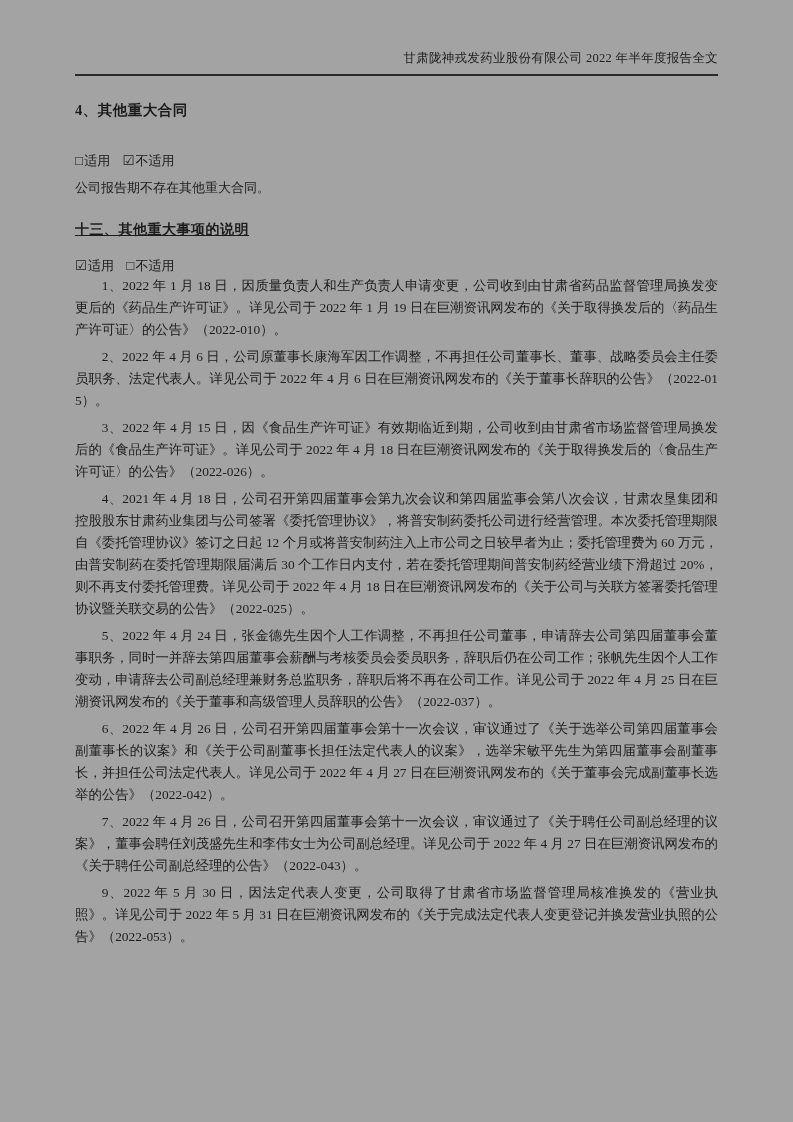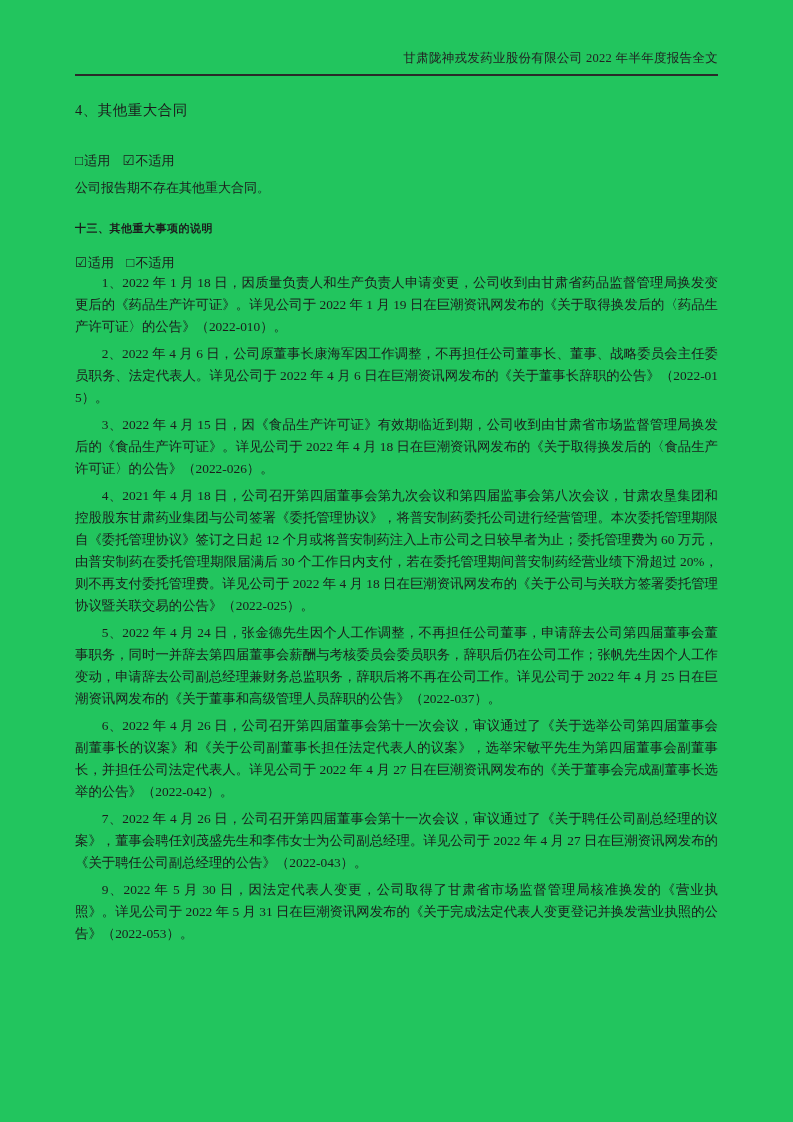--- a/index.html
+++ b/index.html
@@ -2,45 +2,46 @@
 <html lang="zh"><head>
 <meta charset="utf-8">
 <style>
   * { box-sizing: border-box; }
   html, body { margin: 0; padding: 0; background: #e8e8e8; }
   .page {
     position: relative;
     width: 793px;
     height: 1122px;
     margin: 0 auto;
-    background: #22c55e;
+    background: #a3a3a3;
     font-family: "Liberation Serif", "DejaVu Serif", serif;
     color: #1c1c1c;
     padding: 50px 75px 0 75px;
     overflow: hidden;
   }
   .doc-header {
     text-align: right;
     font-size: 12.5px;
     letter-spacing: 0.3px;
     padding-bottom: 7px;
     border-bottom: 2px solid #2a2a2a;
     color: #222;
   }
   .heading-sub {
     font-size: 14.5px;
-    font-weight: normal;
+    font-weight: bold;
     margin: 25px 0 0 0;
     letter-spacing: 0.5px;
   }
   .heading-major {
-    font-size: 11px;
+    font-size: 14px;
     font-weight: bold;
     margin: 24px 0 0 0;
     letter-spacing: 0.5px;
+    text-decoration: underline;
   }
   .applicability {
     margin-top: 32px;
     font-size: 13px;
     color: #1c1c1c;
   }
   .applicability .opt { white-space: nowrap; }
   .applicability .opt + .opt { margin-left: 9px; }
   .applicability .cb { font-size: 13.5px; margin-right: 1px; }
   .note {

